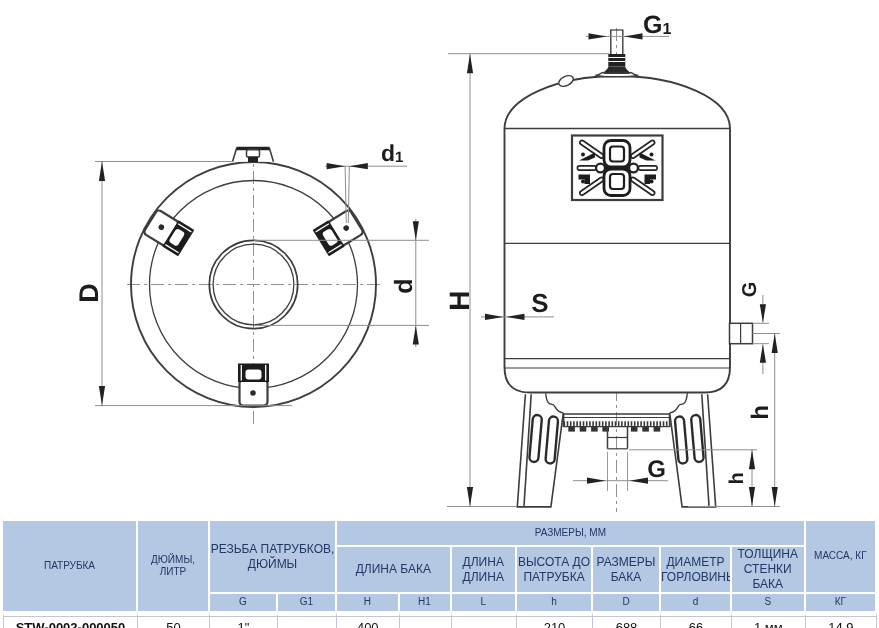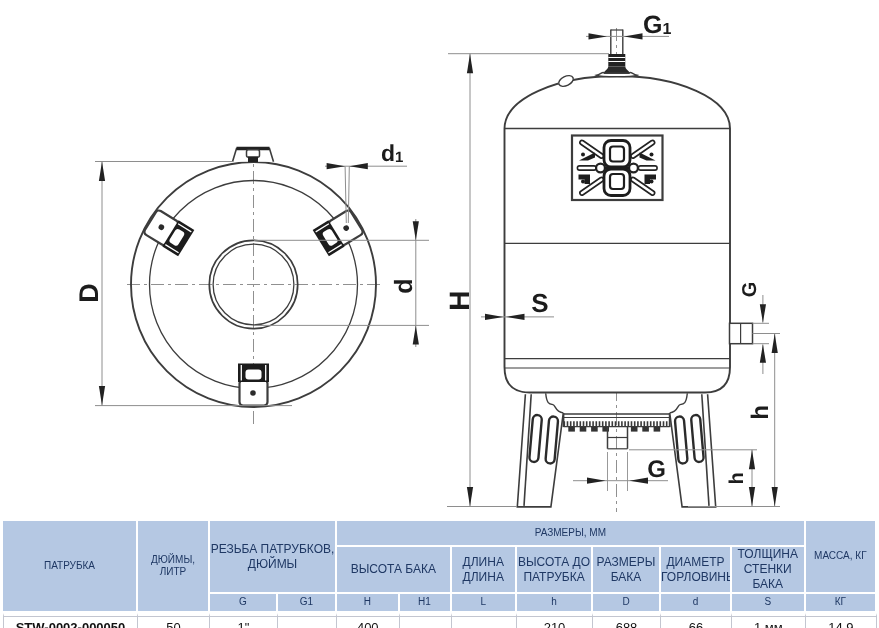--- a/index.html
+++ b/index.html
@@ -272,21 +272,21 @@
 </colgroup>
 <tbody>
         <tr style="height:26px">
   <td class="h hl" rowspan="3">ПАТРУБКА</td>
   <td class="h hl" rowspan="3">ДЮЙМЫ, ЛИТР</td>
   <td class="h" colspan="2" rowspan="2">РЕЗЬБА ПАТРУБКОВ,<br>ДЮЙМЫ</td>
   <td class="h hl" colspan="7">РАЗМЕРЫ, ММ</td>
   <td class="h hl" rowspan="2">МАССА, КГ</td>
 </tr>
 <tr style="height:25px">
-  <td class="h" colspan="2">ВЫСОТА БАКА</td>
+  <td class="h" colspan="2">ДЛИНА БАКА</td>
   <td class="h">ДЛИНА ДЛИНА</td>
   <td class="h">ВЫСОТА ДО<br>ПАТРУБКА</td>
   <td class="h">РАЗМЕРЫ БАКА</td>
   <td class="h">ДИАМЕТР<br>ГОРЛОВИНЫ</td>
   <td class="h">ТОЛЩИНА<br>СТЕНКИ БАКА</td>
 </tr>
 <tr style="height:19px">
   <td class="h hl">G</td>
           <td class="h hl">G1</td>
           <td class="h hl">H</td>

